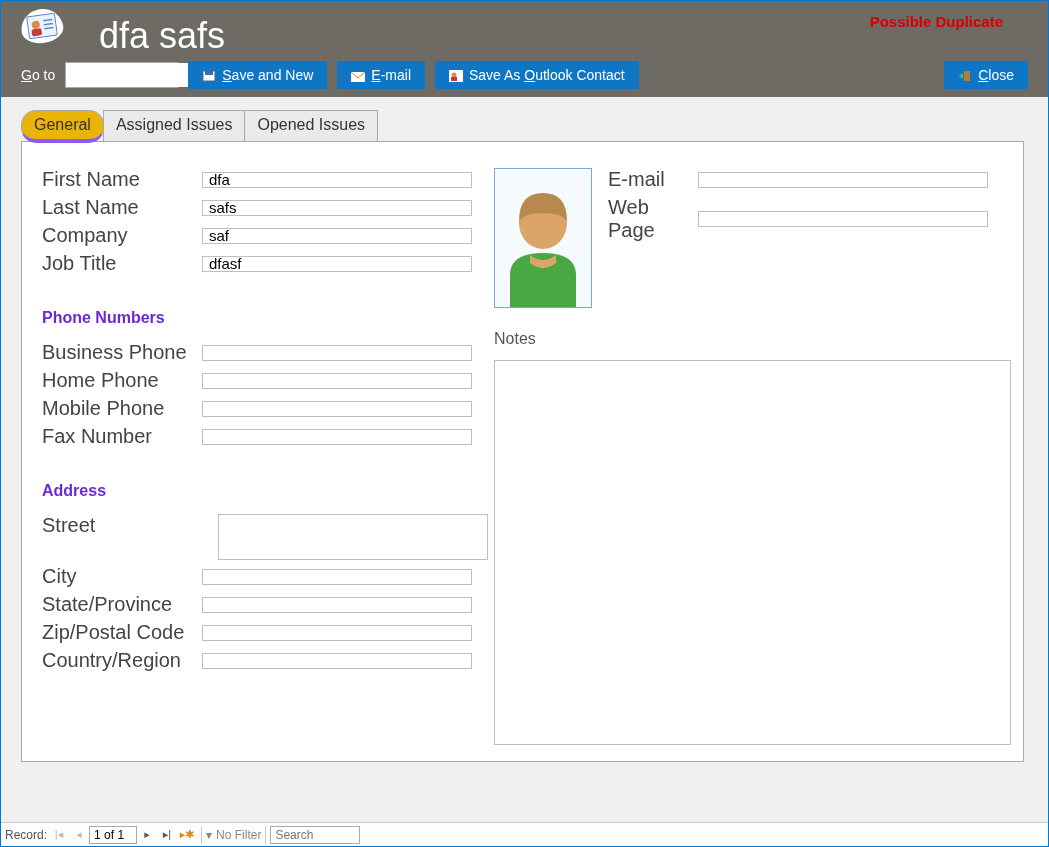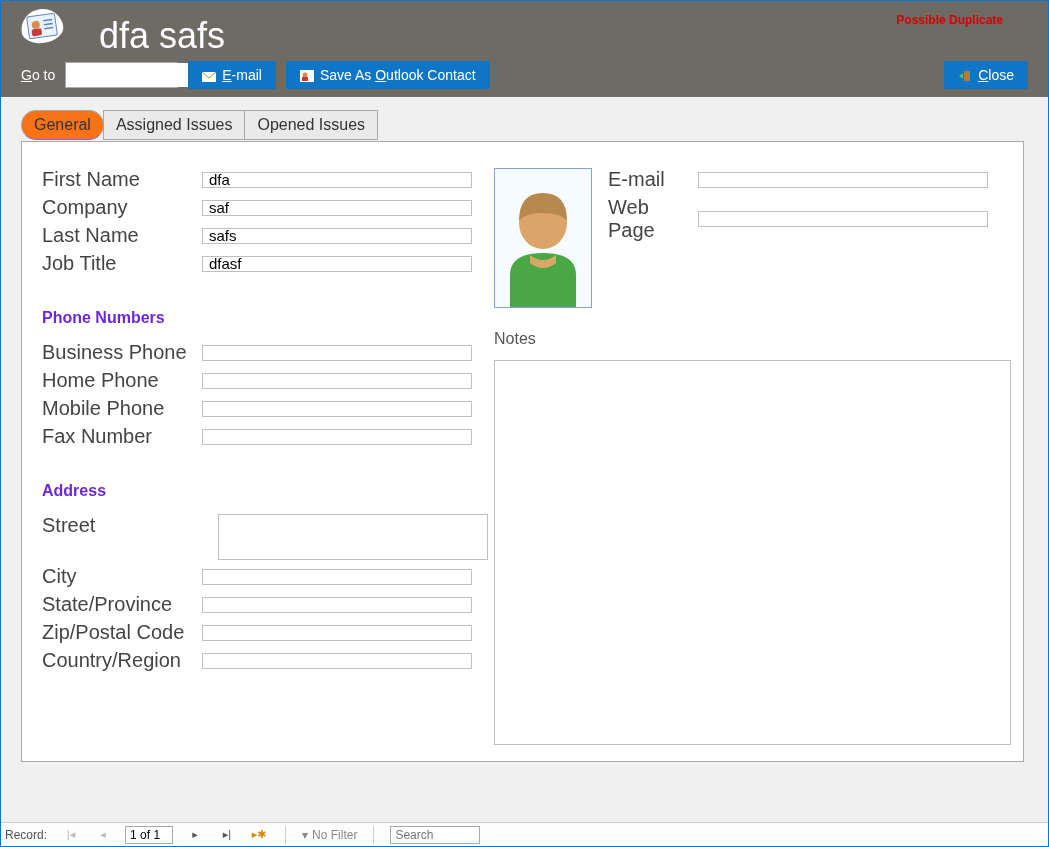--- a/index.html
+++ b/index.html
@@ -33,21 +33,21 @@
     left: 98px; top: 14px;
     font-size: 36px;
     font-weight: 300;
     color: #fff;
   }
   .warn {
     position: absolute;
     right: 45px; top: 12px;
     color: #d80000;
     font-weight: 700;
-    font-size: 12px;
+    font-size: 15px;
   }
   .toolbar {
     position: absolute;
     left: 20px; top: 60px; right: 20px;
     display: flex;
     align-items: center;
     gap: 10px;
     height: 28px;
   }
   .goto-label {
@@ -97,22 +97,22 @@
     background: #eaeaea;
     padding: 5px 12px;
     font-size: 16px;
     color: #333;
     margin-right: -1px;
     cursor: pointer;
     position: relative;
     top: 1px;
   }
   .tab.active {
-    background: #f97316;
-    border-bottom: 1px solid #8b5cf6;
+    background: #eab308;
+    border-bottom: 4px solid #8b5cf6;
     z-index: 2;
     border-radius: 15px;
   }
   .tabpanel {
     position: absolute;
     left: 20px; right: 24px;
     top: 140px;
     bottom: 84px;
     background: #fff;
     border: 1px solid #a9a9a9;
@@ -191,21 +191,21 @@
     position: absolute;
     left: 0; bottom: 0; right: 0;
     height: 24px;
     background: #fdfdfd;
     border-top: 1px solid #c9c9c9;
     display: flex;
     align-items: center;
     font-size: 12px;
     color: #555;
     padding-left: 4px;
-    gap: 12px;
+    gap: 0;
     margin-top: 27px;
   }
   .recnav .lblrec { margin-right: 2px; }
   .nav-btn {
     width: 20px; height: 18px;
     border: none;
     background: transparent;
     color: #555;
     font-size: 11px;
     cursor: pointer;
@@ -255,20 +255,29 @@
 
   <div class="toolbar">
     <div class="goto-label">
       <span class="u">G</span><span>o to</span>
     </div>
     <div class="combo">
       <input type="text" value="" style="">
       <div class="dd">▾</div>
     </div>
 
+    <button class="btn">
+      <span class="btn-icon">
+        <svg width="14" height="12" viewBox="0 0 14 12">
+            <rect x="1" y="1" width="12" height="10" fill="#fff" stroke="#3a6ea5"></rect>
+            <rect x="3" y="1" width="8" height="4" fill="#3a6ea5"></rect>
+          </svg>
+      </span>
+      <span><span class="u">S</span><span>ave and New</span></span>
+    </button>
 
     <button class="btn">
       <span class="btn-icon">
         <svg width="14" height="10" viewBox="0 0 14 10">
             <rect x="0" y="0" width="14" height="10" fill="#fff"></rect>
             <polyline points="0,0 7,6 14,0" fill="none" stroke="#cc8a00"></polyline>
           </svg>
       </span>
       <span><span class="u">E</span><span>-mail</span></span>
     </button>
@@ -305,26 +314,26 @@
 </div>
 
 <div class="tabpanel">
 
   <div class="form-left">
     <div class="row">
       <div class="lbl">First Name</div>
       <input class="inp" value="dfa" style="">
     </div>
     <div class="row">
+      <div class="lbl">Last Name</div>
+      <input class="inp" value="safs" style="">
+    </div>
+    <div class="row">
       <div class="lbl">Company</div>
       <input class="inp" value="saf" style="">
-    </div>
-    <div class="row">
-      <div class="lbl">Last Name</div>
-      <input class="inp" value="safs" style="">
     </div>
     <div class="row">
       <div class="lbl">Job Title</div>
       <input class="inp" value="dfasf" style="">
     </div>
 
     <div class="section-head">Phone Numbers</div>
 
     <div class="row">
       <div class="lbl">Business Phone</div>

